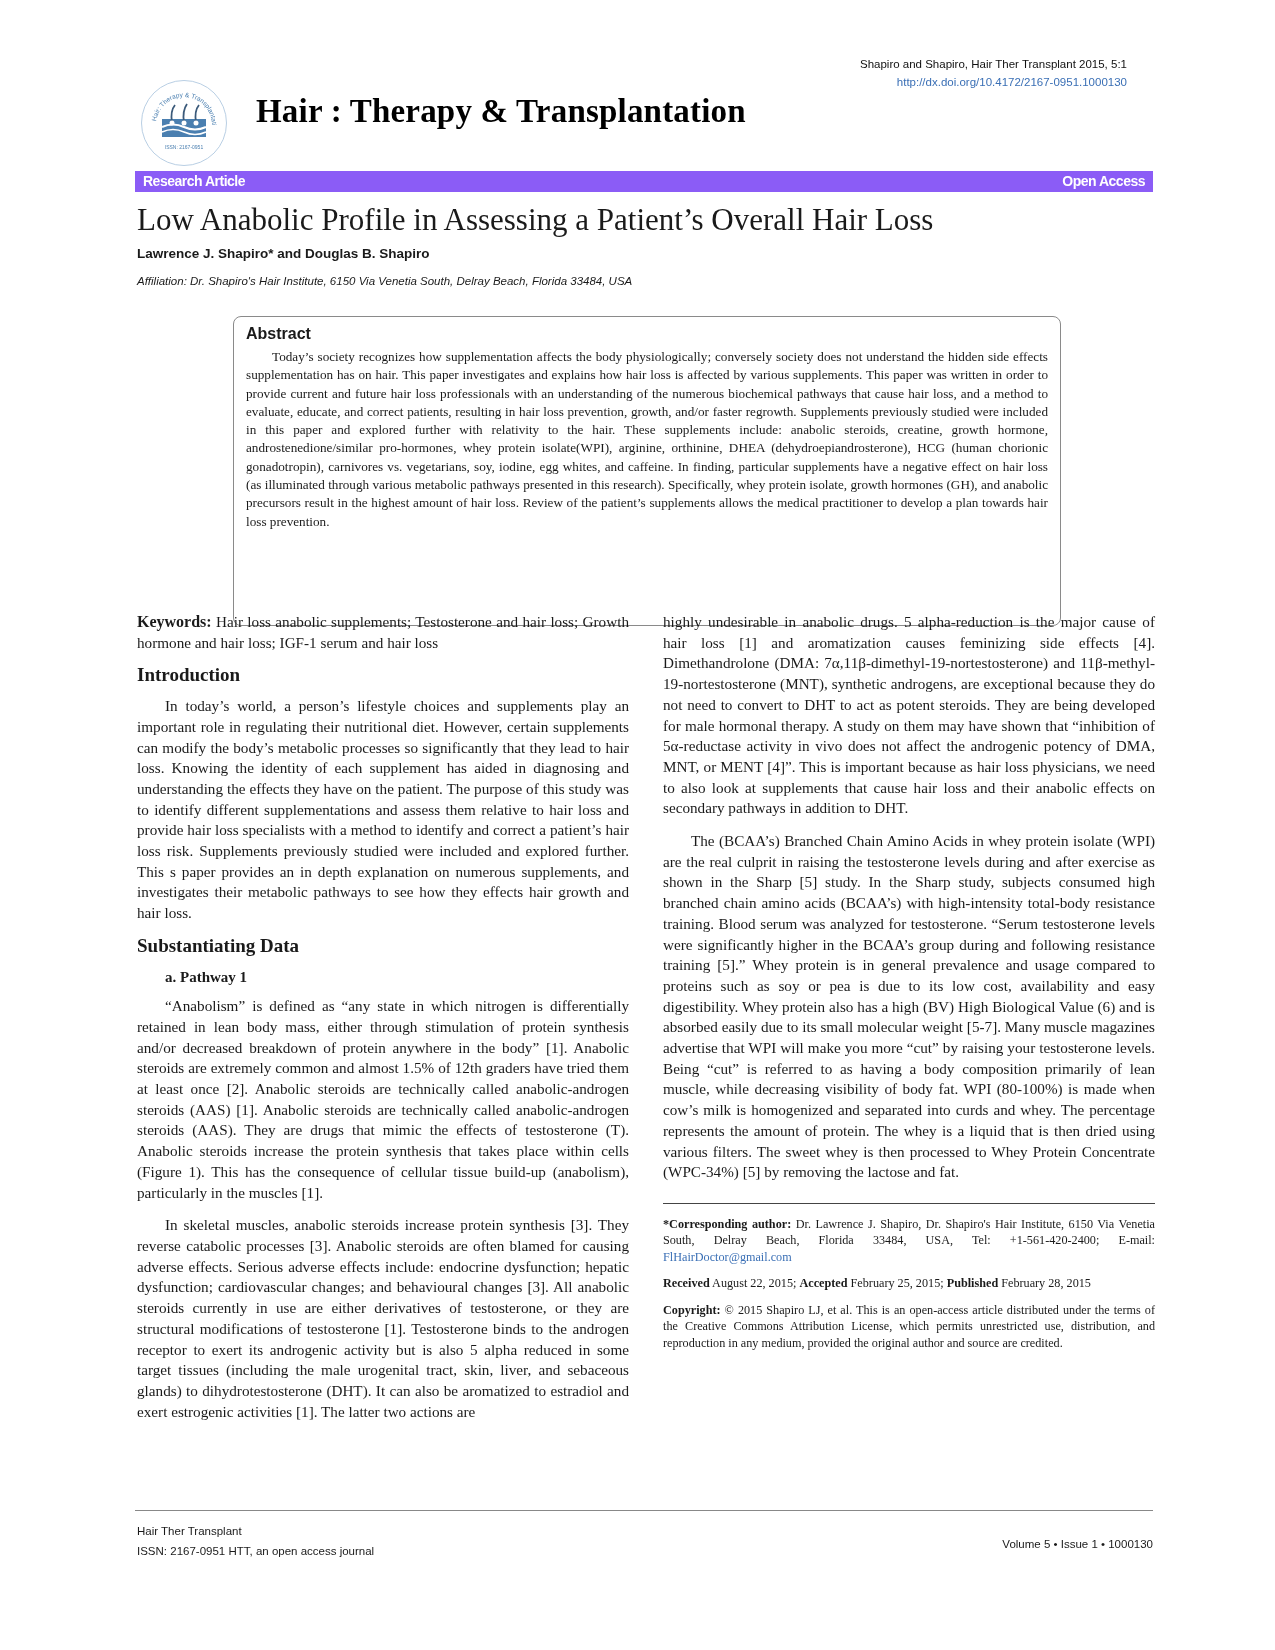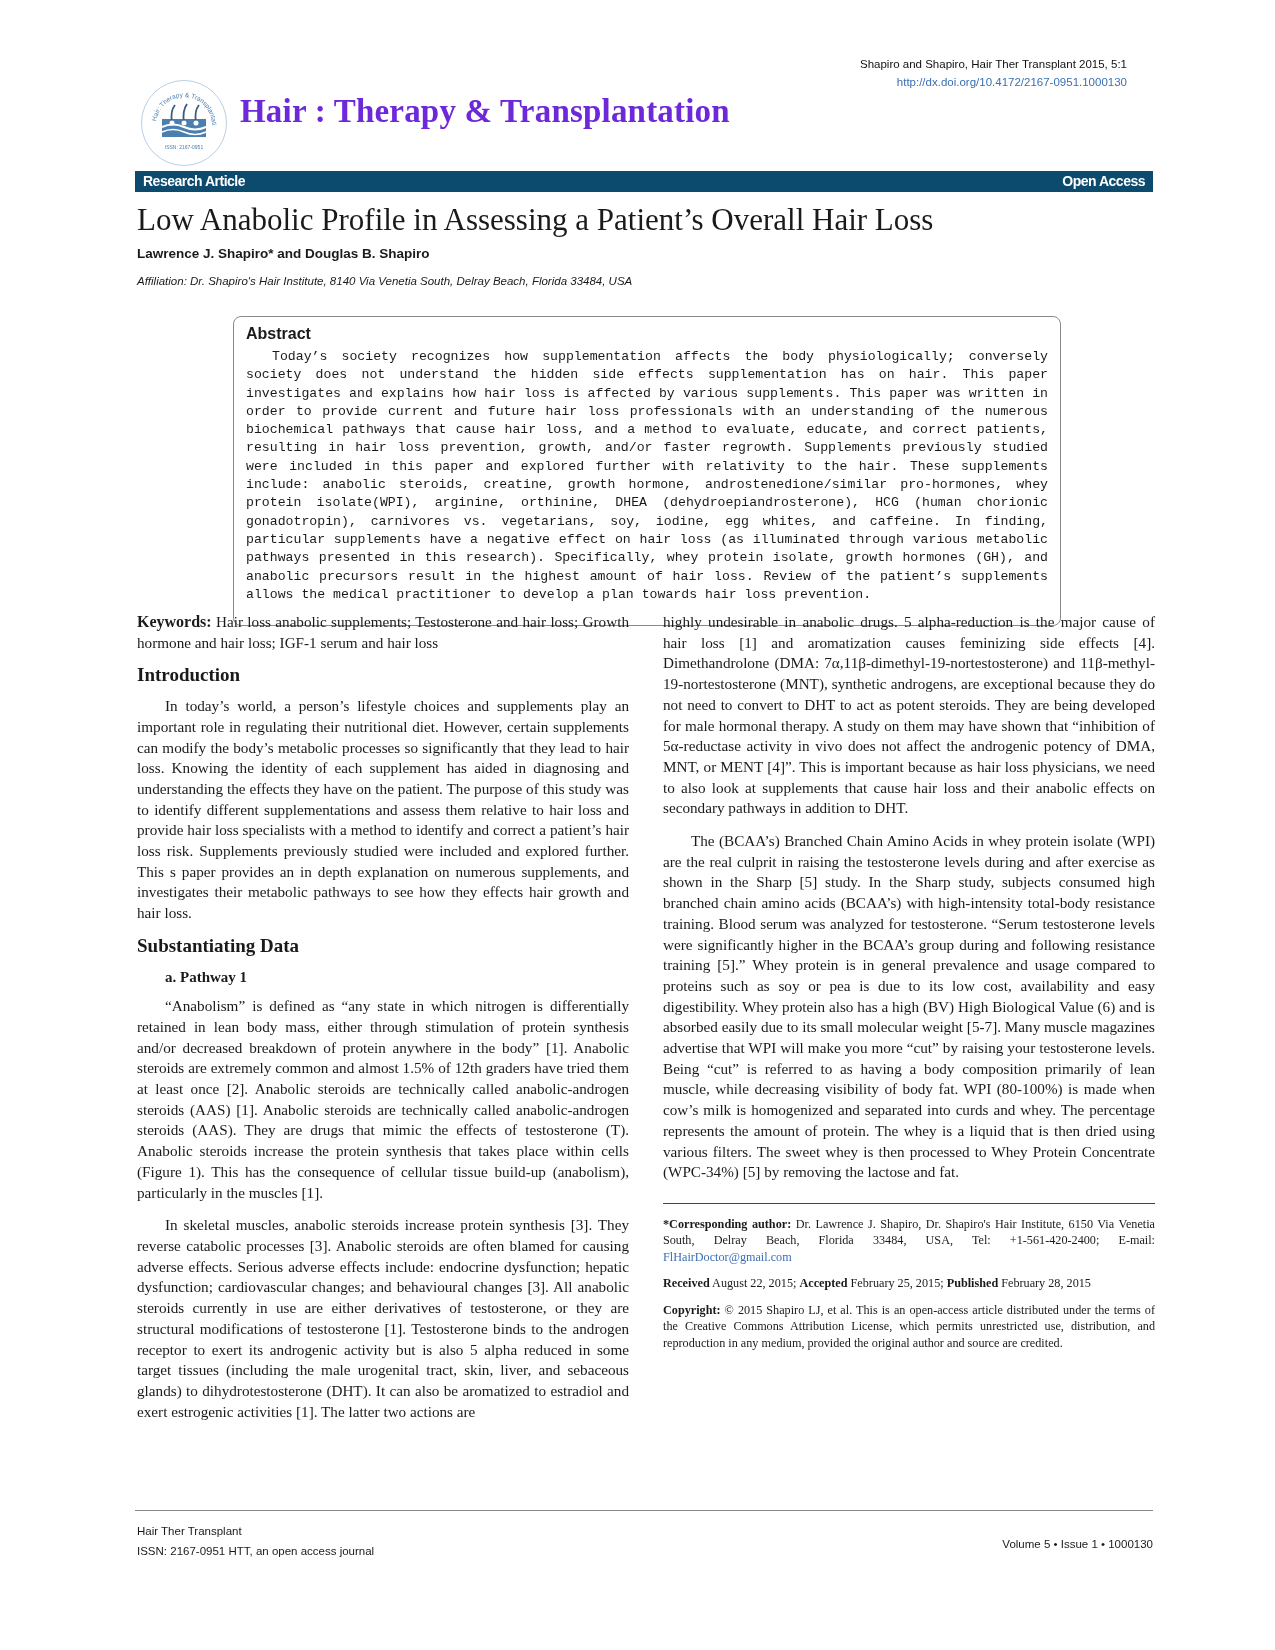--- a/index.html
+++ b/index.html
@@ -3,31 +3,31 @@
 <meta charset="utf-8">
 <style>
   * { box-sizing: border-box; margin: 0; padding: 0; }
   html, body { width: 1275px; height: 1650px; background: #ffffff; }
   body { position: relative; font-family: "Liberation Serif", serif; color: #1a1a1a; overflow: hidden; }
 
   .running-head { position: absolute; right: 148px; top: 55px; text-align: right; font-family: "Liberation Sans", sans-serif; font-size: 11.5px; line-height: 18px; color: #111; }
   .running-head .doi { color: #3a6fb5; }
 
   .logo { position: absolute; left: 141px; top: 80px; width: 86px; height: 86px; border: 1.5px solid #b9cfe4; border-radius: 50%; }
-  .journal-title { position: absolute; left: 240px; top: 93px; font-family: "Liberation Serif", serif; font-weight: bold; font-size: 33px; color: #6d28d9; letter-spacing: 0.2px; }
+  .journal-title { position: absolute; left: 256px; top: 93px; font-family: "Liberation Serif", serif; font-weight: bold; font-size: 33px; color: #000000; letter-spacing: 0.2px; }
 
-  .banner { position: absolute; left: 135px; top: 171px; width: 1018px; height: 21px; background: #0c4a6e; color: #fff; font-family: "Liberation Sans", sans-serif; font-weight: bold; font-size: 14px; line-height: 21px; padding: 0 8px; display: flex; justify-content: space-between; letter-spacing: -0.5px; }
+  .banner { position: absolute; left: 135px; top: 171px; width: 1018px; height: 21px; background: #8b5cf6; color: #fff; font-family: "Liberation Sans", sans-serif; font-weight: bold; font-size: 14px; line-height: 21px; padding: 0 8px; display: flex; justify-content: space-between; letter-spacing: -0.5px; }
 
   .article-title { position: absolute; left: 137px; top: 202px; font-size: 31px; font-weight: normal; color: #1a1a1a; }
   .authors { position: absolute; left: 137px; top: 246px; font-family: "Liberation Sans", sans-serif; font-weight: bold; font-size: 13.5px; }
   .affiliation { position: absolute; left: 137px; top: 275px; font-family: "Liberation Sans", sans-serif; font-style: italic; font-size: 11.5px; }
 
   .abstract-box { position: absolute; left: 233px; top: 316px; width: 828px; height: 310px; border: 1.3px solid #8a8a8a; border-radius: 8px; padding: 8px 12px; }
   .abstract-box h2 { font-family: "Liberation Sans", sans-serif; font-size: 16px; font-weight: bold; margin-bottom: 5px; }
-  .abstract-box p { font-family: Liberation Mono, monospace; font-size: 13.2px; line-height: 18.3px; text-align: justify; text-indent: 26px; }
+  .abstract-box p { font-family: Liberation Serif, serif; font-size: 13.2px; line-height: 18.3px; text-align: justify; text-indent: 26px; }
 
   .col { position: absolute; width: 492px; font-size: 15.2px; line-height: 20.7px; text-align: justify; }
   .col-left { left: 137px; top: 612px; }
   .col-right { left: 663px; top: 612px; }
   .col p { margin-bottom: 12px; }
   .col p.indent { text-indent: 28px; }
   .kw-label { font-weight: bold; font-size: 16px; }
   .col h2 { font-size: 19px; font-weight: bold; margin: 4px 0 10px; }
   .col h3 { font-size: 15px; font-weight: bold; margin: 0 0 9px 28px; }
 
@@ -70,21 +70,21 @@
 
 <div class="journal-title">Hair : Therapy &amp; Transplantation</div>
 
 <div class="banner">
   <span>Research Article</span>
   <span>Open Access</span>
 </div>
 
 <h1 class="article-title">Low Anabolic Profile in Assessing a Patient’s Overall Hair Loss</h1>
 <div class="authors">Lawrence J. Shapiro* and Douglas B. Shapiro</div>
-<div class="affiliation">Affiliation: Dr. Shapiro's Hair Institute, 8140 Via Venetia South, Delray Beach, Florida 33484, USA</div>
+<div class="affiliation">Affiliation: Dr. Shapiro's Hair Institute, 6150 Via Venetia South, Delray Beach, Florida 33484, USA</div>
 
 <div class="abstract-box">
   <h2>Abstract</h2>
   <p>Today’s society recognizes how supplementation affects the body physiologically; conversely society does not understand the hidden side effects supplementation has on hair. This paper investigates and explains how hair loss is affected by various supplements. This paper was written in order to provide current and future hair loss professionals with an understanding of the numerous biochemical pathways that cause hair loss, and a method to evaluate, educate, and correct patients, resulting in hair loss prevention, growth, and/or faster regrowth. Supplements previously studied were included in this paper and explored further with relativity to the hair. These supplements include: anabolic steroids, creatine, growth hormone, androstenedione/similar pro-hormones, whey protein isolate(WPI), arginine, orthinine, DHEA (dehydroepiandrosterone), HCG (human chorionic gonadotropin), carnivores vs. vegetarians, soy, iodine, egg whites, and caffeine. In finding, particular supplements have a negative effect on hair loss (as illuminated through various metabolic pathways presented in this research). Specifically, whey protein isolate, growth hormones (GH), and anabolic precursors result in the highest amount of hair loss. Review of the patient’s supplements allows the medical practitioner to develop a plan towards hair loss prevention.</p>
 </div>
 
 <div class="col col-left">
   <p><span class="kw-label">Keywords:</span><span> Hair loss anabolic supplements; Testosterone and hair loss; Growth hormone and hair loss; IGF-1 serum and hair loss</span></p>
   <h2>Introduction</h2>
   <p class="indent">In today’s world, a person’s lifestyle choices and supplements play an important role in regulating their nutritional diet. However, certain supplements can modify the body’s metabolic processes so significantly that they lead to hair loss. Knowing the identity of each supplement has aided in diagnosing and understanding the effects they have on the patient. The purpose of this study was to identify different supplementations and assess them relative to hair loss and provide hair loss specialists with a method to identify and correct a patient’s hair loss risk. Supplements previously studied were included and explored further. This s paper provides an in depth explanation on numerous supplements, and investigates their metabolic pathways to see how they effects hair growth and hair loss.</p>

